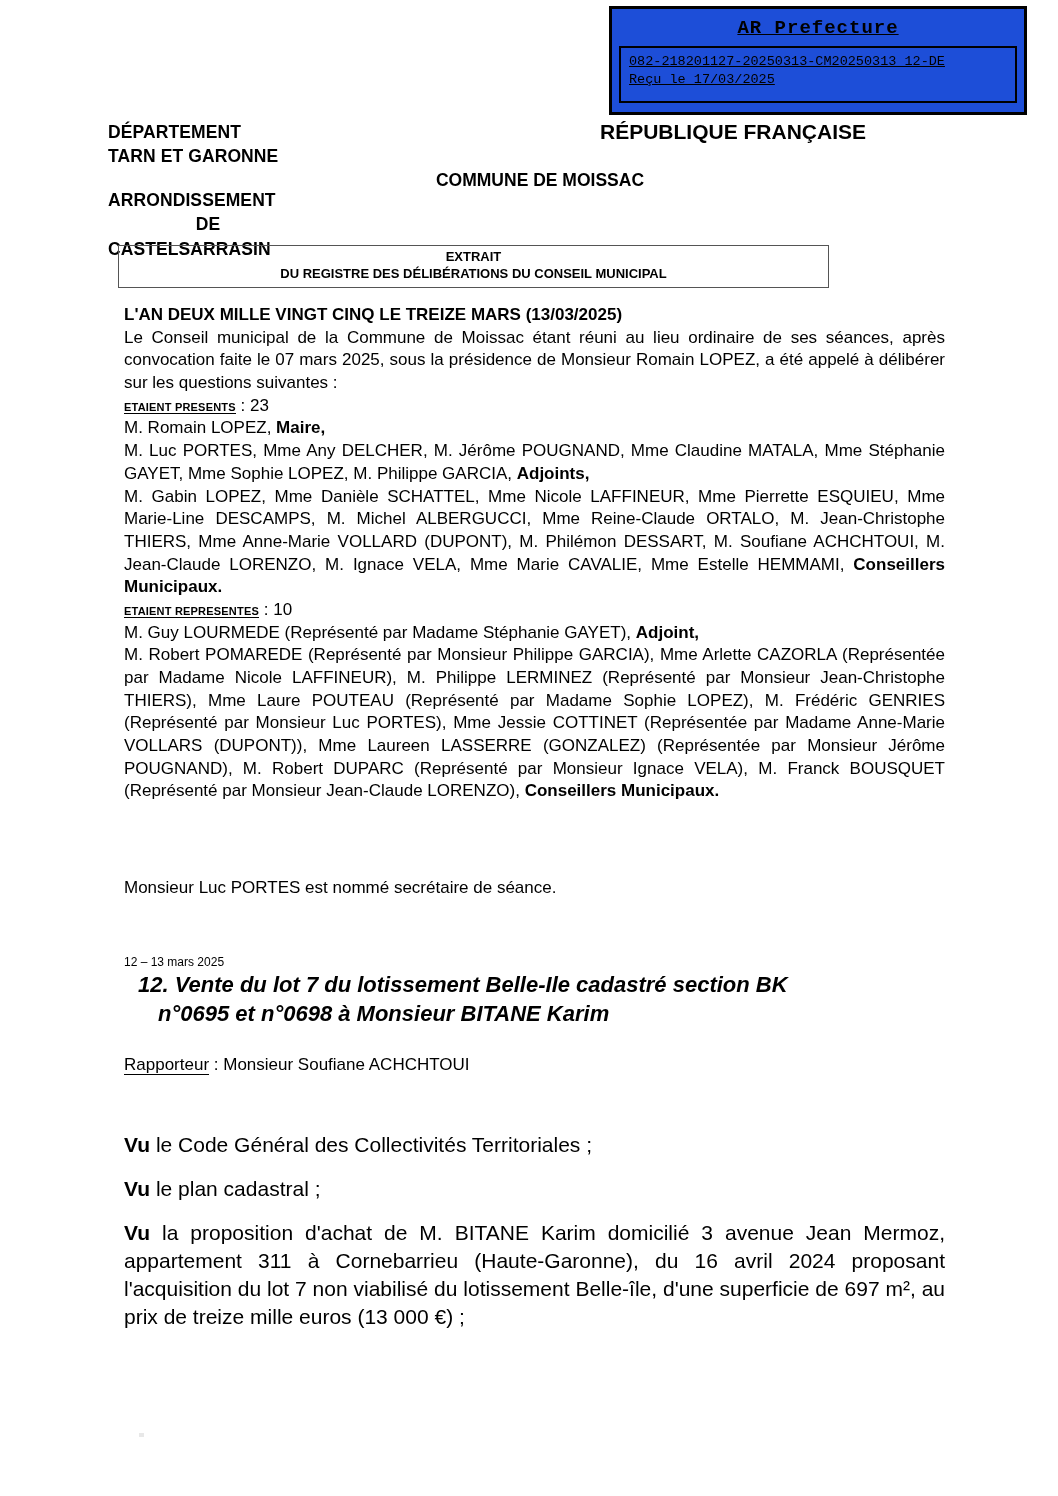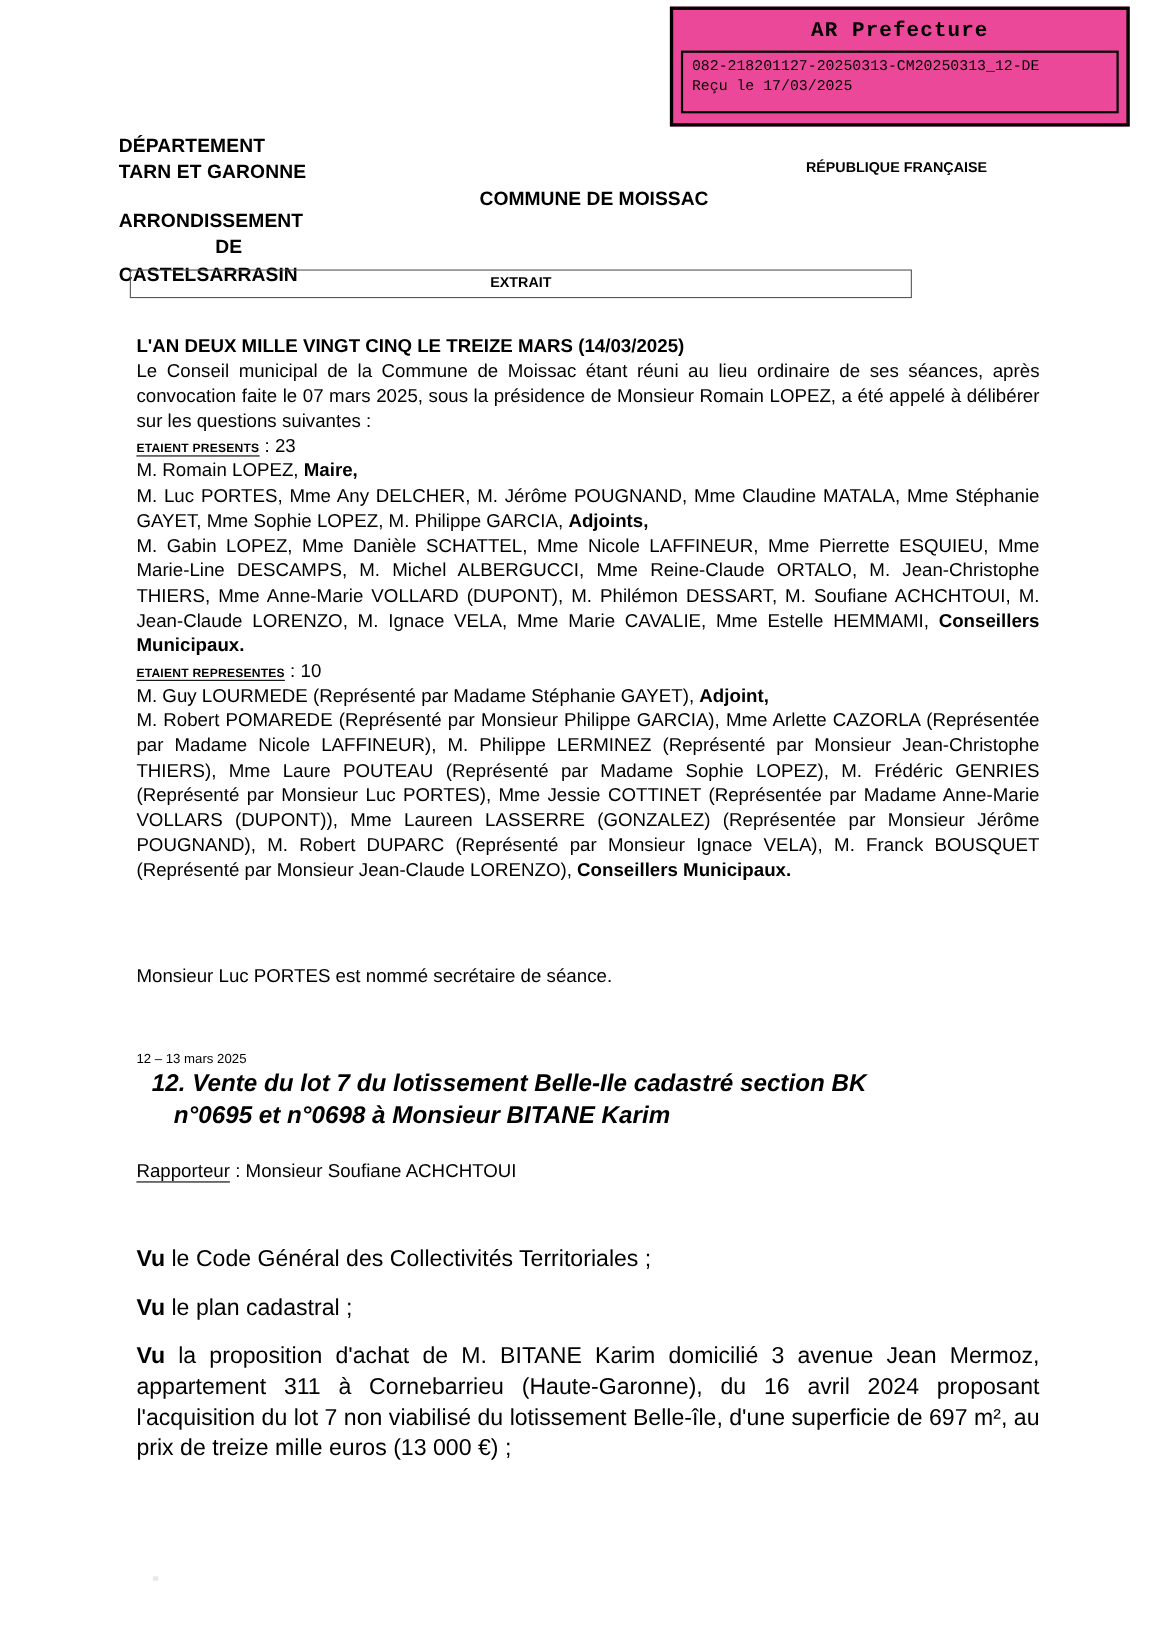--- a/index.html
+++ b/index.html
@@ -20,23 +20,24 @@
     overflow: hidden;
   }
 
   
   .ar-stamp {
     position: absolute;
     left: 609px;
     top: 6px;
     width: 418px;
     border: 3px solid #000;
-    background: #ec4899;
+    background: #1d4ed8;
     box-sizing: border-box;
     padding: 5px 7px 9px 7px;
+    text-decoration: underline;
   }
   .ar-title {
     font-family: "Liberation Mono", monospace;
     font-weight: bold;
     font-size: 19px;
     text-align: center;
     letter-spacing: 1px;
     padding: 4px 0 7px 0;
     line-height: 1.1;
   }
@@ -62,24 +63,23 @@
     letter-spacing: 0.1px;
   }
   .hdr-left .ctr { text-align: center; width: 200px; }
   .hdr-left .blk2 { margin-top: 20px; }
 
   .hdr-rf {
     position: absolute;
     left: 600px;
     top: 120px;
     width: 430px;
-    text-align: center;
-    font-weight: bold;
-    font-size: 13px;
-    margin-top: 24px;
+    text-align: left;
+    font-weight: bold;
+    font-size: 21px;
   }
   .hdr-commune {
     position: absolute;
     left: 230px;
     top: 170px;
     width: 620px;
     text-align: center;
     font-weight: bold;
     font-size: 17.5px;
   }
@@ -183,25 +183,26 @@
     <div class="ctr">DE</div>
     <div>CASTELSARRASIN</div>
   </div>
 
   <div class="hdr-rf">RÉPUBLIQUE FRANÇAISE</div>
 
   <div class="hdr-commune">COMMUNE DE MOISSAC</div>
 
   <div class="extrait-box">
     <div>EXTRAIT</div>
+    <div>DU REGISTRE DES DÉLIBÉRATIONS DU CONSEIL MUNICIPAL</div>
   </div>
 
   <div class="body-col">
 
-    <p class="bold nojust">L'AN DEUX MILLE VINGT CINQ LE TREIZE MARS (14/03/2025)</p>
+    <p class="bold nojust">L'AN DEUX MILLE VINGT CINQ LE TREIZE MARS (13/03/2025)</p>
 
     <p>Le Conseil municipal de la Commune de Moissac étant réuni au lieu ordinaire de ses séances, après convocation faite le 07 mars 2025, sous la présidence de Monsieur Romain LOPEZ, a été appelé à délibérer sur les questions suivantes :</p>
 
     <p class="nojust"><span class="smallcaps-label">ETAIENT PRESENTS</span><span class="count"> : </span><span class="count">23</span></p>
 
     <p class="nojust"><span>M. Romain LOPEZ, </span><span class="bold">Maire,</span></p>
 
     <p><span>M. Luc PORTES, Mme Any DELCHER, M. Jérôme POUGNAND, Mme Claudine MATALA, Mme Stéphanie GAYET, Mme Sophie LOPEZ, M. Philippe GARCIA, </span><span class="bold">Adjoints,</span></p>
 
     <p><span>M. Gabin LOPEZ, Mme Danièle SCHATTEL, Mme Nicole LAFFINEUR, Mme Pierrette ESQUIEU, Mme Marie-Line DESCAMPS, M. Michel ALBERGUCCI, Mme Reine-Claude ORTALO, M. Jean-Christophe THIERS, Mme Anne-Marie VOLLARD (DUPONT), M. Philémon DESSART, M. Soufiane ACHCHTOUI, M. Jean-Claude LORENZO, M. Ignace VELA, Mme Marie CAVALIE, Mme Estelle HEMMAMI, </span><span class="bold">Conseillers Municipaux.</span></p>

